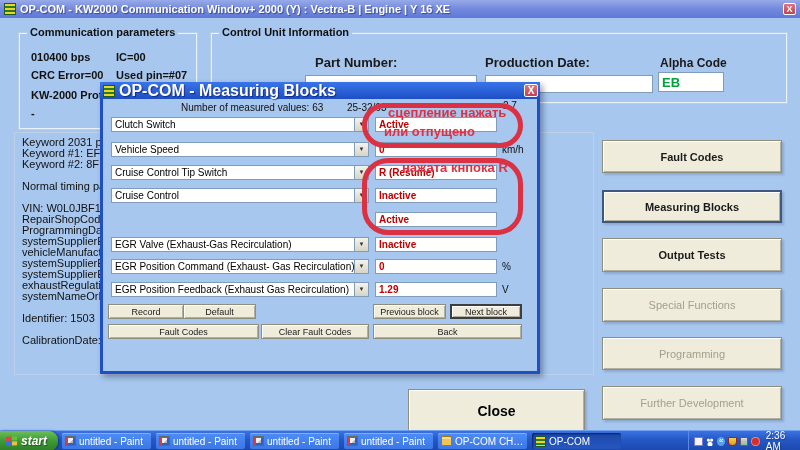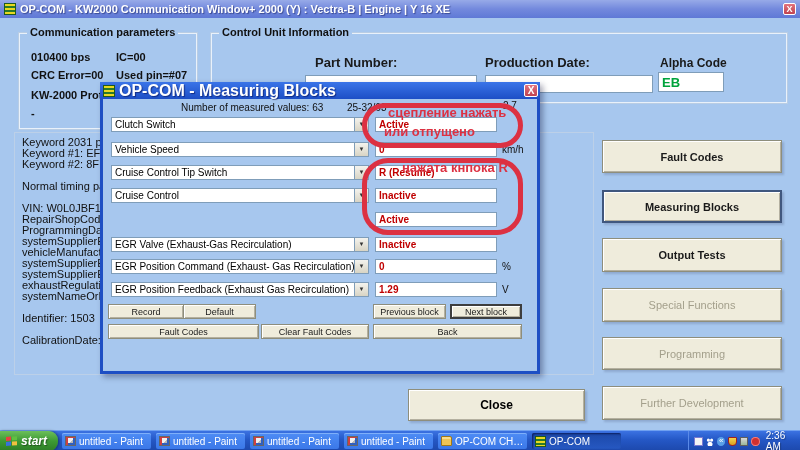--- a/index.html
+++ b/index.html
@@ -35,24 +35,24 @@
   .ecu-text { position:absolute; left:22px; top:137px; width:84px; overflow:hidden; }
   .ecu-line { font-size:11px; line-height:11px; height:11px; color:#111; white-space:nowrap; }
 
   
   .menu-btn { position:absolute; left:602px; width:180px; background:#EFECDC;
     border:1px solid #8E8E7C; box-shadow:inset 1px 1px 0 #fff, inset -1px -1px 0 #B4B0A0, 2px 2px 2px rgba(0,0,40,.15);
     font-size:11px; font-weight:bold; color:#1a1a1a; text-align:center; display:flex;
     align-items:center; justify-content:center; cursor:default; }
   .menu-btn.focused { border:2px solid #40577E; }
   .menu-btn.disabled { color:#A39F8B; font-weight:normal; }
-  .close-btn { position:absolute; left:408px; top:389px; width:177px; height:32px;
+  .close-btn { position:absolute; left:408px; top:389px; width:177px; height:43px;
     background:#EFECDC; border:1px solid #8E8E7C;
     box-shadow:inset 1px 1px 0 #fff, inset -1px -1px 0 #B4B0A0, 2px 2px 2px rgba(0,0,40,.15);
-    font-size:12px; font-weight:bold; display:flex; align-items:center; justify-content:center; }
+    font-size:14px; font-weight:bold; display:flex; align-items:center; justify-content:center; }
 
   
   .dialog { position:absolute; left:100px; top:82px; width:440px; height:292px;
     background:#A7C7EE; border:3px solid #1E4FC4; border-top:none; z-index:10;
     box-shadow:3px 3px 6px rgba(0,0,40,.35); }
   .dlg-titlebar { position:absolute; left:-3px; top:0; width:440px; height:17px;
     background:linear-gradient(to bottom,#3A74E8,#1D4FC6); display:flex; align-items:center;
     padding:0 3px; }
   .dlg-title { color:#fff; font-size:16px; font-weight:bold; margin-left:4px;
     text-shadow:1px 1px 1px rgba(0,0,60,.5); }

